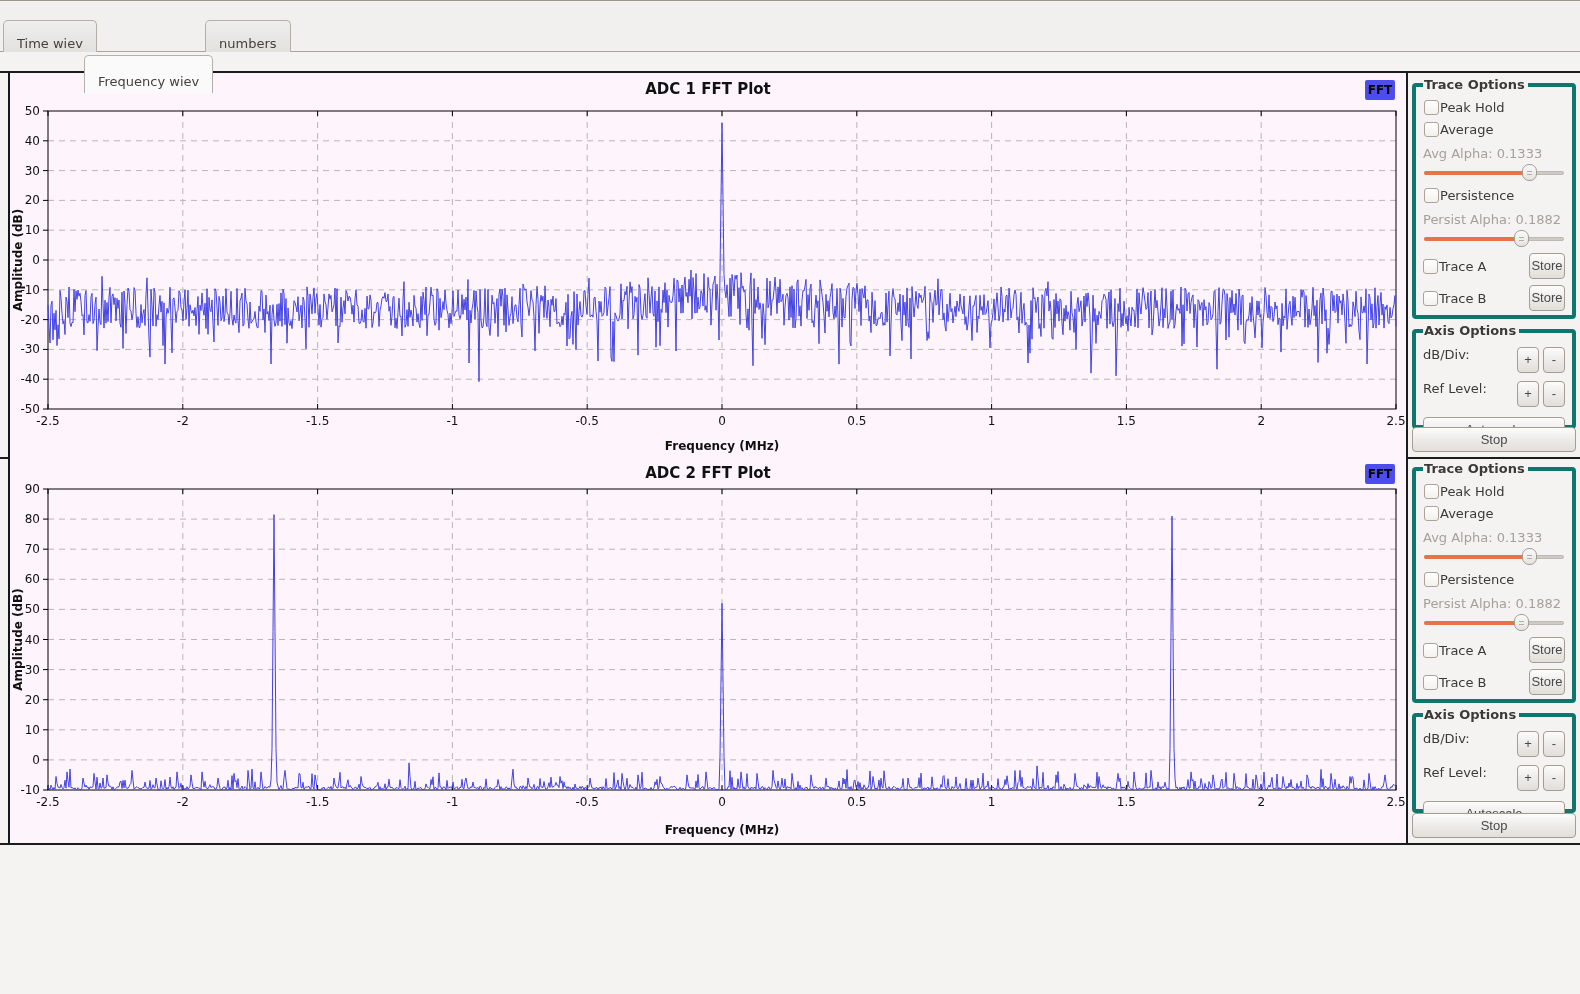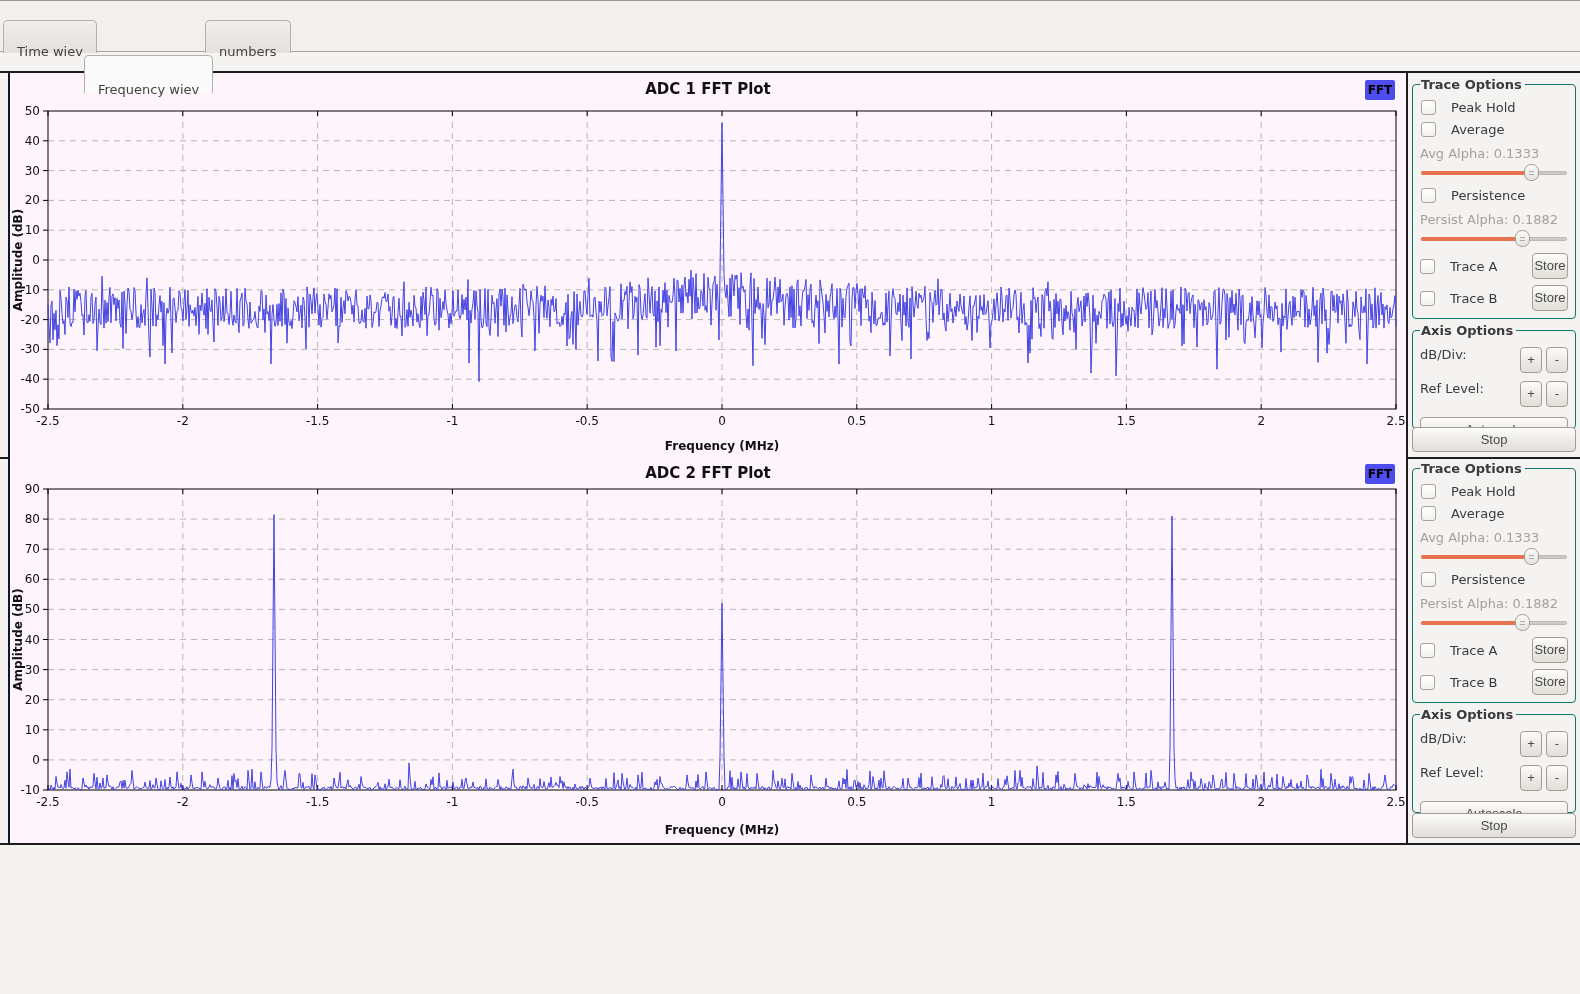--- a/index.html
+++ b/index.html
@@ -5,21 +5,21 @@
   * { box-sizing: border-box; margin: 0; padding: 0; }
   html,body { width:1580px; height:994px; overflow:hidden; }
   body {
     font-family:"DejaVu Sans","Liberation Sans",sans-serif;
     background:#f1f0ee; color:#3a3a3a; font-size:13px;
     border-top:1px solid #9a9791;
   }
   
   .tabbar { position:absolute; left:0; top:0; width:1580px; height:51px; }
   .tab {
-    position:absolute; top:20px; height:32px; padding:16px 13px; line-height:30px;
+    position:absolute; top:20px; height:32px; padding:8px 13px; line-height:30px;
     background:linear-gradient(#efeeec,#e3e1de); border:1px solid #b3b0aa;
     border-bottom:none; border-radius:5px 5px 0 0; font-size:13px; color:#45423c;
     cursor:default; z-index:1;
   }
   .tab.active {
     top:14px; height:38px; line-height:36px; background:#fbfafa; z-index:3;margin-top:41px;
   }
   
   .frame {
     position:absolute; left:0; top:51px; width:1580px; height:943px;
@@ -40,25 +40,25 @@
   .fft-badge {
     position:absolute; top:7px; right:11px; width:30px; height:20px;
     background:#4d4dee; color:#000; font-size:12px; font-weight:bold;
     text-align:center; line-height:20px; border-radius:2px;
   }
   svg.chart { position:absolute; left:0; top:26px; }
   svg text { font-family:"DejaVu Sans","Liberation Sans",sans-serif; }
   
   .side { position:absolute; left:1408px; top:0; width:172px; height:100%; }
   fieldset {
-    margin:4px 4px 0 4px; border:1px solid #0f766e; border-radius:4px;
+    margin:4px 4px 0 4px; border:4px solid #0f766e; border-radius:4px;
     padding:1px 7px 9px 7px;
   }
   legend { font-weight:bold; font-size:13px; color:#3a3a3a; padding:0 3px 0 1px; }
-  .cb-row { display:flex; align-items:center; gap:15px; margin:7px 0 0 1px; }
+  .cb-row { display:flex; align-items:center; gap:1px; margin:7px 0 0 1px; }
   .cb {
     width:15px; height:15px; flex:0 0 15px; border:1px solid #a9a39b; border-radius:3px;
     background:linear-gradient(#ffffff,#f2f1ee); cursor:default;
   }
   .cb-label { font-size:13px; color:#3a3a3a; }
   .dim-label { color:#a5a19a; font-size:13px; margin:9px 0 3px 0; }
   .slider { position:relative; height:17px; margin:1px 1px 6px 1px; cursor:default; }
   .slider-track { position:absolute; left:0; right:0; top:7px; height:4px;
                   background:#cecbc7; border-radius:2px; border:1px solid #bdb9b4; }
   .slider-fill  { position:absolute; left:0; top:7px; height:4px;

